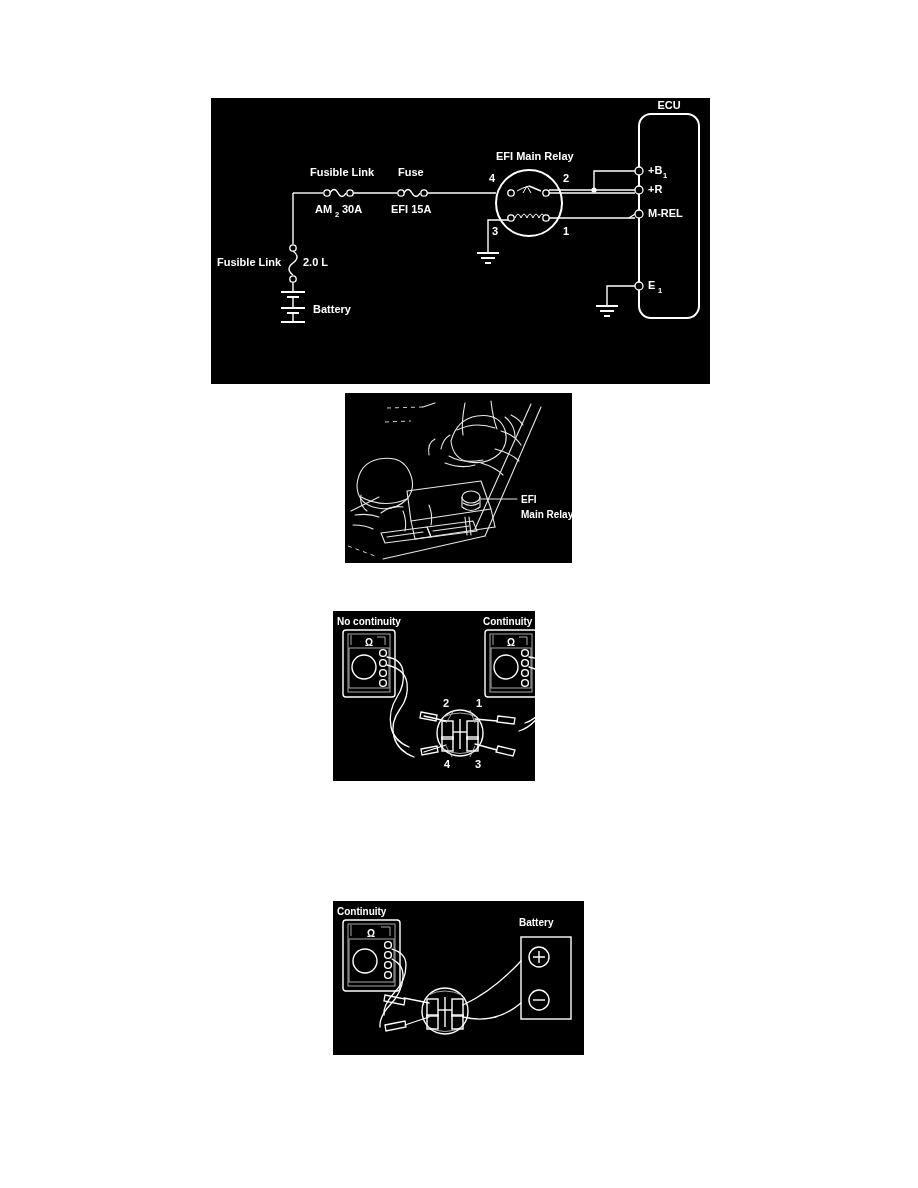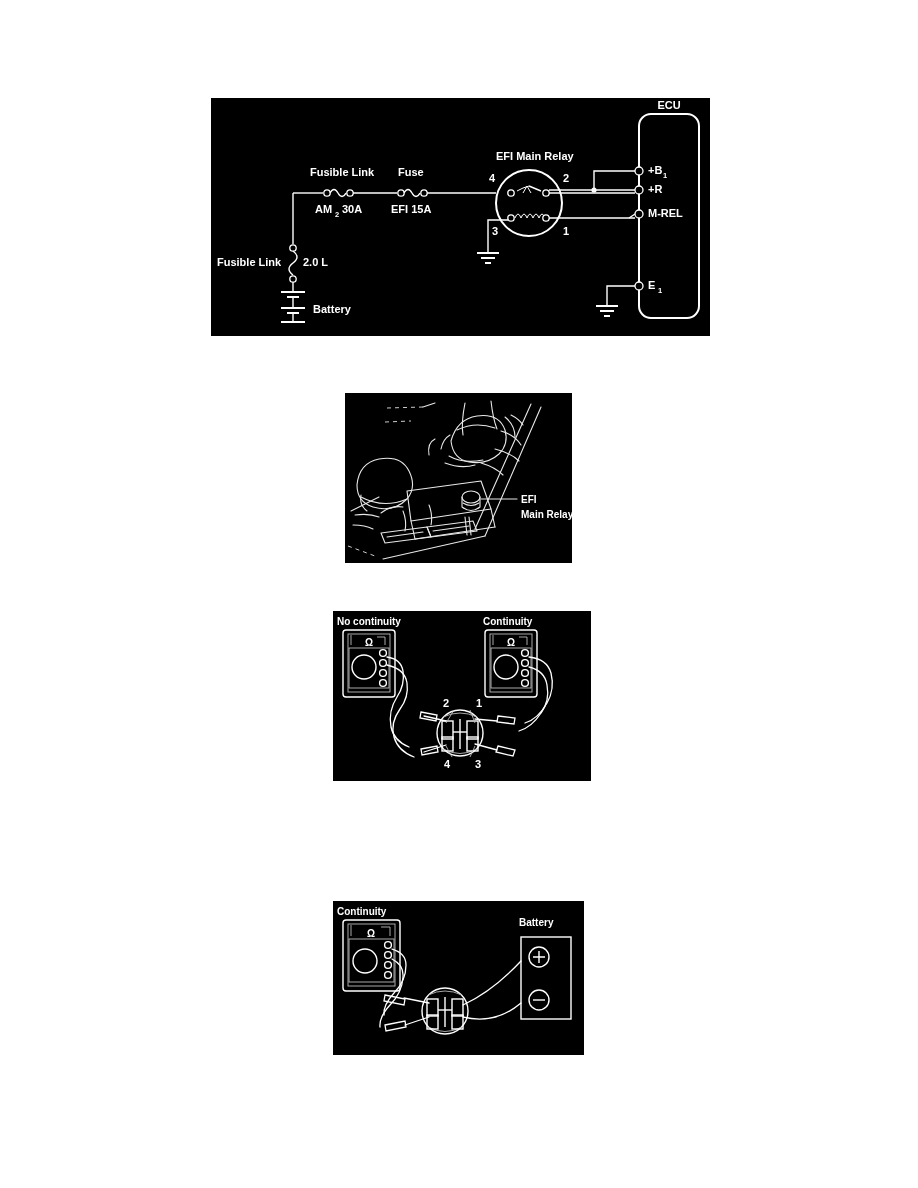--- a/index.html
+++ b/index.html
@@ -16,25 +16,25 @@
   }
   .panel {
     position: absolute;
     background: #000000;
     overflow: hidden;
   }
   .panel svg {
     display: block;
   }
   
-  #fig-wiring   { left: 211px; top: 98px;  width: 499px; height: 238px; }
+  #fig-wiring   { left: 211px; top: 98px;  width: 499px; height: 286px; }
   
   #fig-location { left: 345px; top: 377px; width: 227px; height: 170px; margin-top: 16px; }
   
-  #fig-continuity { left: 333px; top: 611px; width: 258px; height: 170px; }
+  #fig-continuity { left: 333px; top: 611px; width: 202px; height: 170px; }
   
   #fig-battery  { left: 333px; top: 901px; width: 251px; height: 154px; }
 
   text {
     font-family: "Liberation Sans", sans-serif;
     fill: #ffffff;
     dominant-baseline: middle;
   }
   .lbl        { font-size: 11px; font-weight: bold; }
   .lbl-sm     { font-size: 10px; font-weight: bold; }

